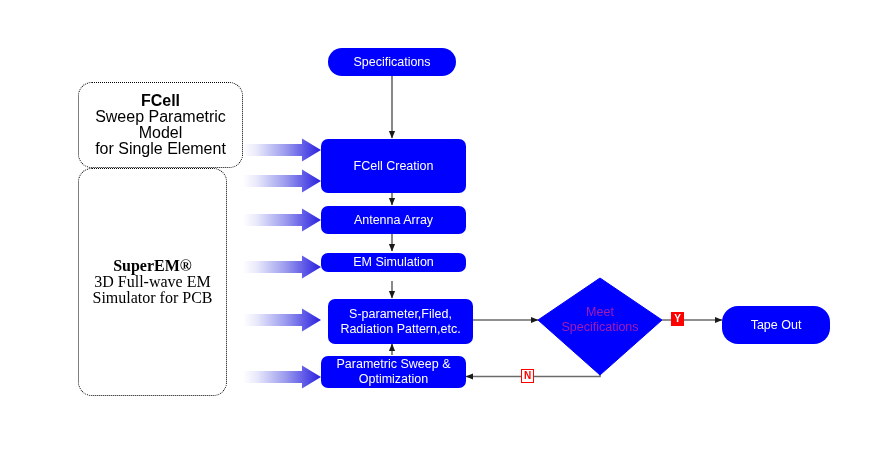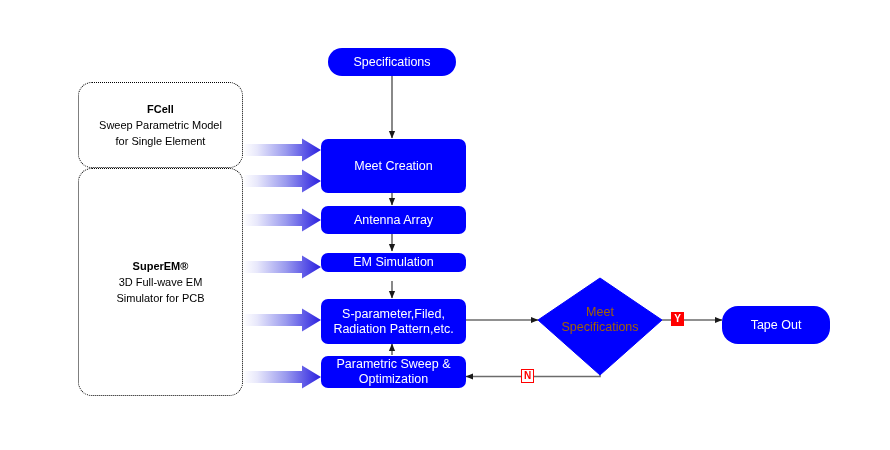--- a/index.html
+++ b/index.html
@@ -50,30 +50,30 @@
     box-sizing: border-box;
     display: flex;
     align-items: center;
     justify-content: center;
     text-align: center;
     color: #000000;
     z-index: 1;
     background: transparent;
   }
   .group-label {
-    font-size: 11px;
+    font-size: 16px;
     line-height: 16px;
   }
   .group-label .ttl {
     font-weight: bold;
     display: block;
   }
   .diamond-label {
     position: absolute;
-    color: #a16207;
+    color: #a21caf;
     font-size: 12.5px;
     line-height: 15px;
     text-align: center;
     z-index: 5;
     pointer-events: none;
   }
   .branch-label {
     position: absolute;
     z-index: 6;
     color: #ff0000;
@@ -139,45 +139,45 @@
   </svg>
 
   <div class="group-box" style="left:78px; top:82px; width:165px; height:86px;">
     <div class="group-label">
       <span class="ttl">FCell</span>
       <span>Sweep Parametric Model</span><br>
       <span>for Single Element</span>
     </div>
   </div>
 
-  <div class="group-box" style="left:78px; top:168px; width:165px; height:228px;">
+  <div class="group-box" style="left:78px; top:168px; width:149px; height:228px;font-family:Liberation Serif, serif;">
     <div class="group-label">
       <span class="ttl">SuperEM®</span>
       <span>3D Full-wave EM</span><br>
       <span>Simulator for PCB</span>
     </div>
   </div>
 
   <div class="node rounded-pill" style="left:328px; top:48px; width:128px; height:28px;">
     <span>Specifications</span>
   </div>
 
   <div class="node rounded-rect" style="left:321px; top:139px; width:145px; height:54px;">
-    <span>Meet Creation</span>
+    <span>FCell Creation</span>
   </div>
 
   <div class="node rounded-rect" style="left:321px; top:206px; width:145px; height:28px;">
     <span>Antenna Array</span>
   </div>
 
   <div class="node rounded-rect" style="left:321px; top:253px; width:145px; height:19px;">
     <span>EM Simulation</span>
   </div>
 
-  <div class="node rounded-rect" style="left:321px; top:299px; width:145px; height:45px;">
+  <div class="node rounded-rect" style="left:328px; top:299px; width:145px; height:45px;">
     <div>
       <span>S-parameter,Filed,</span><br>
       <span>Radiation Pattern,etc.</span>
     </div>
   </div>
 
   <div class="node rounded-rect" style="left:321px; top:356px; width:145px; height:32px;">
     <div>
       <span>Parametric Sweep &amp;</span><br>
       <span>Optimization</span>

